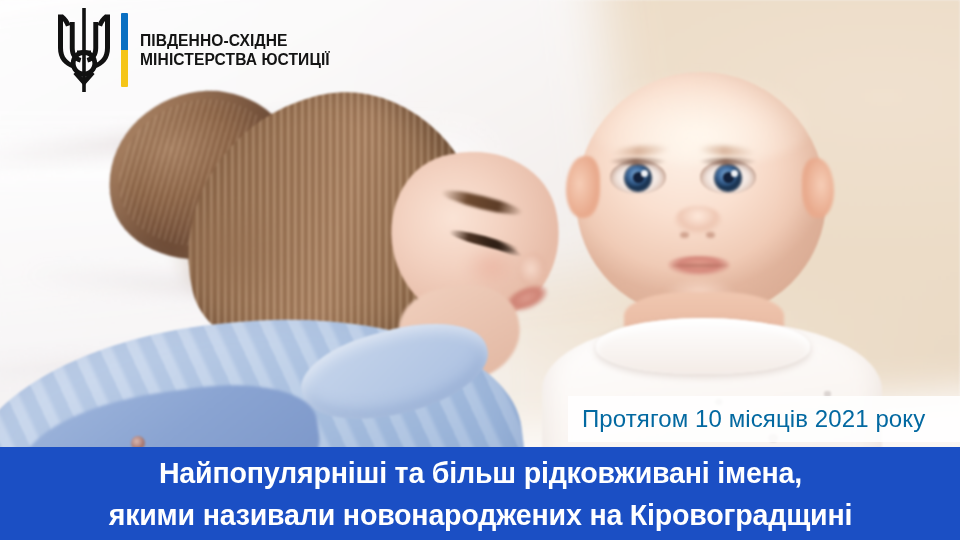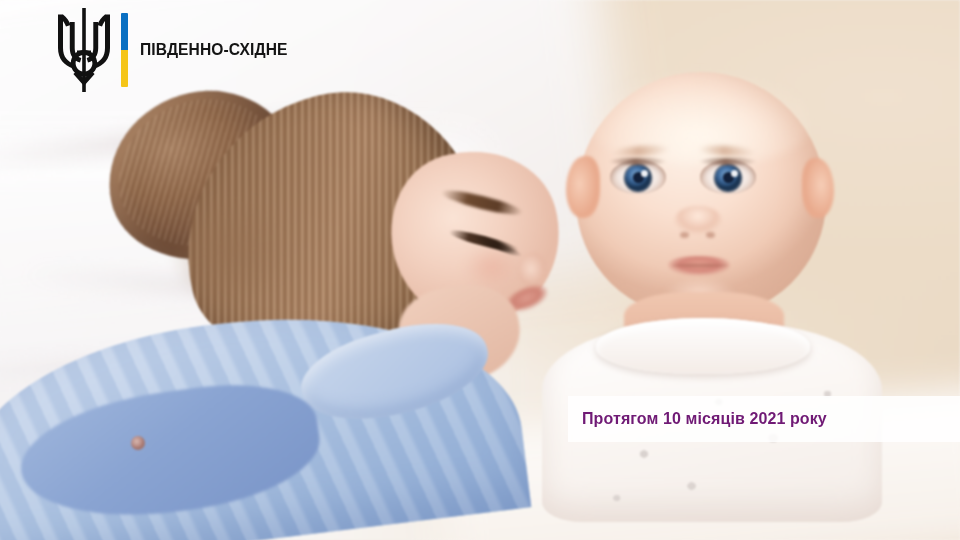--- a/index.html
+++ b/index.html
@@ -390,23 +390,23 @@
   .caption-box {
     position: absolute;
     left: 568px; top: 396px;
     width: 392px; height: 46px;
     background: rgba(255,255,255,.86);
     display: flex;
     align-items: center;
     z-index: 6;
   }
   .caption-text {
-    color: #701a75;
-    font-weight: 700;
-    font-size: 16px;
+    color: #0369a1;
+    font-weight: 400;
+    font-size: 24px;
     letter-spacing: .1px;
     padding-left: 14px;
     white-space: nowrap;
   }
 
   
   .banner {
     position: absolute;
     left: 0; right: 0; bottom: 0;
     height: 93px;
@@ -504,21 +504,26 @@
           <path d="M28.0 42.0c7.3 0 13.2 5.9 13.2 13.2S35.3 68.4 28.0 68.4 14.8 62.5 14.8 55.2 20.7 42.0 28.0 42.0zm0 4.8c-4.6 0-8.4 3.8-8.4 8.4s3.8 8.4 8.4 8.4 8.4-3.8 8.4-8.4-3.8-8.4-8.4-8.4z"></path>
           <path d="M17.4 66.0l3.6-3.2 7.0 7.9 7.0-7.9 3.6 3.2-10.6 12z"></path>
           <path d="M7.0 6.5c3.6 2.6 6.2 6.3 7.6 10.6l-4.6 1.5C8.9 15.2 7.0 12.3 4.3 10.2z"></path>
           <path d="M49.0 6.5l2.7 3.7c-2.7 2.1-4.6 5.0-5.7 8.4l-4.6-1.5c1.4-4.3 4.0-8.0 7.6-10.6z"></path>
         </g>
       </svg>
     </span>
     <span class="flagbar"></span>
     <div class="logo-text">
       <div>ПІВДЕННО-СХІДНЕ</div>
+      <div>МІНІСТЕРСТВА ЮСТИЦІЇ</div>
     </div>
   </div>
 
   <div class="caption-box">
     <span class="caption-text">Протягом 10 місяців 2021 року</span>
   </div>
 
+  <div class="banner">
+    <div class="banner-line">Найпопулярніші та більш рідковживані імена,</div>
+    <div class="banner-line">якими називали новонароджених на Кіровоградщині</div>
+  </div>
 
 </div>
 
 </body></html>

